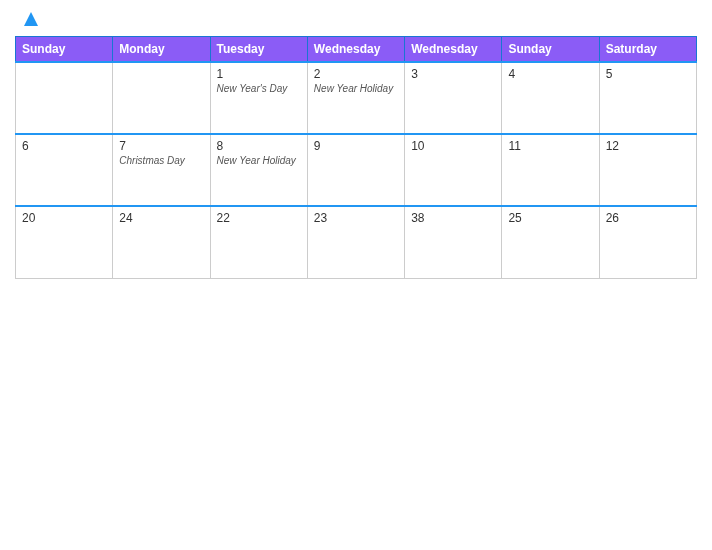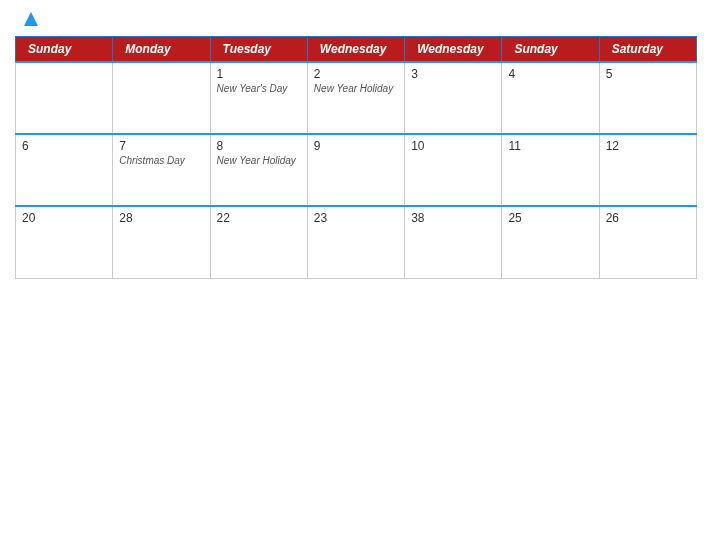--- a/index.html
+++ b/index.html
@@ -54,28 +54,27 @@
       font-size: 14px;
       color: #333;
       min-width: 60px;
       text-align: right;
     }
     .calendar-table {
       width: 100%;
       border-collapse: collapse;
     }
     .calendar-table thead tr th {
-      background: #b91c1c;
+      background: #8b5cf6;
       color: #fff;
       font-size: 12px;
       font-weight: bold;
       text-align: left;
-      padding: 5px 12px;
+      padding: 5px 6px;
       border: 1px solid #1976D2;
-      font-style: italic;
     }
     .calendar-table tbody tr {
       height: 72px;
     }
     .calendar-table tbody tr td {
       border: 1px solid #ccc;
       border-top: 2px solid #2196F3;
       vertical-align: top;
       padding: 4px 6px;
       width: calc(100% / 7);
@@ -174,21 +173,21 @@
           </td>
           <td>
             <span class="day-number">12</span>
           </td>
         </tr>
         <tr>
           <td>
             <span class="day-number">20</span>
           </td>
           <td>
-            <span class="day-number">28</span>
+            <span class="day-number">24</span>
           </td>
           <td>
             <span class="day-number">22</span>
           </td>
           <td>
             <span class="day-number">23</span>
           </td>
           <td>
             <span class="day-number">38</span>
           </td>

